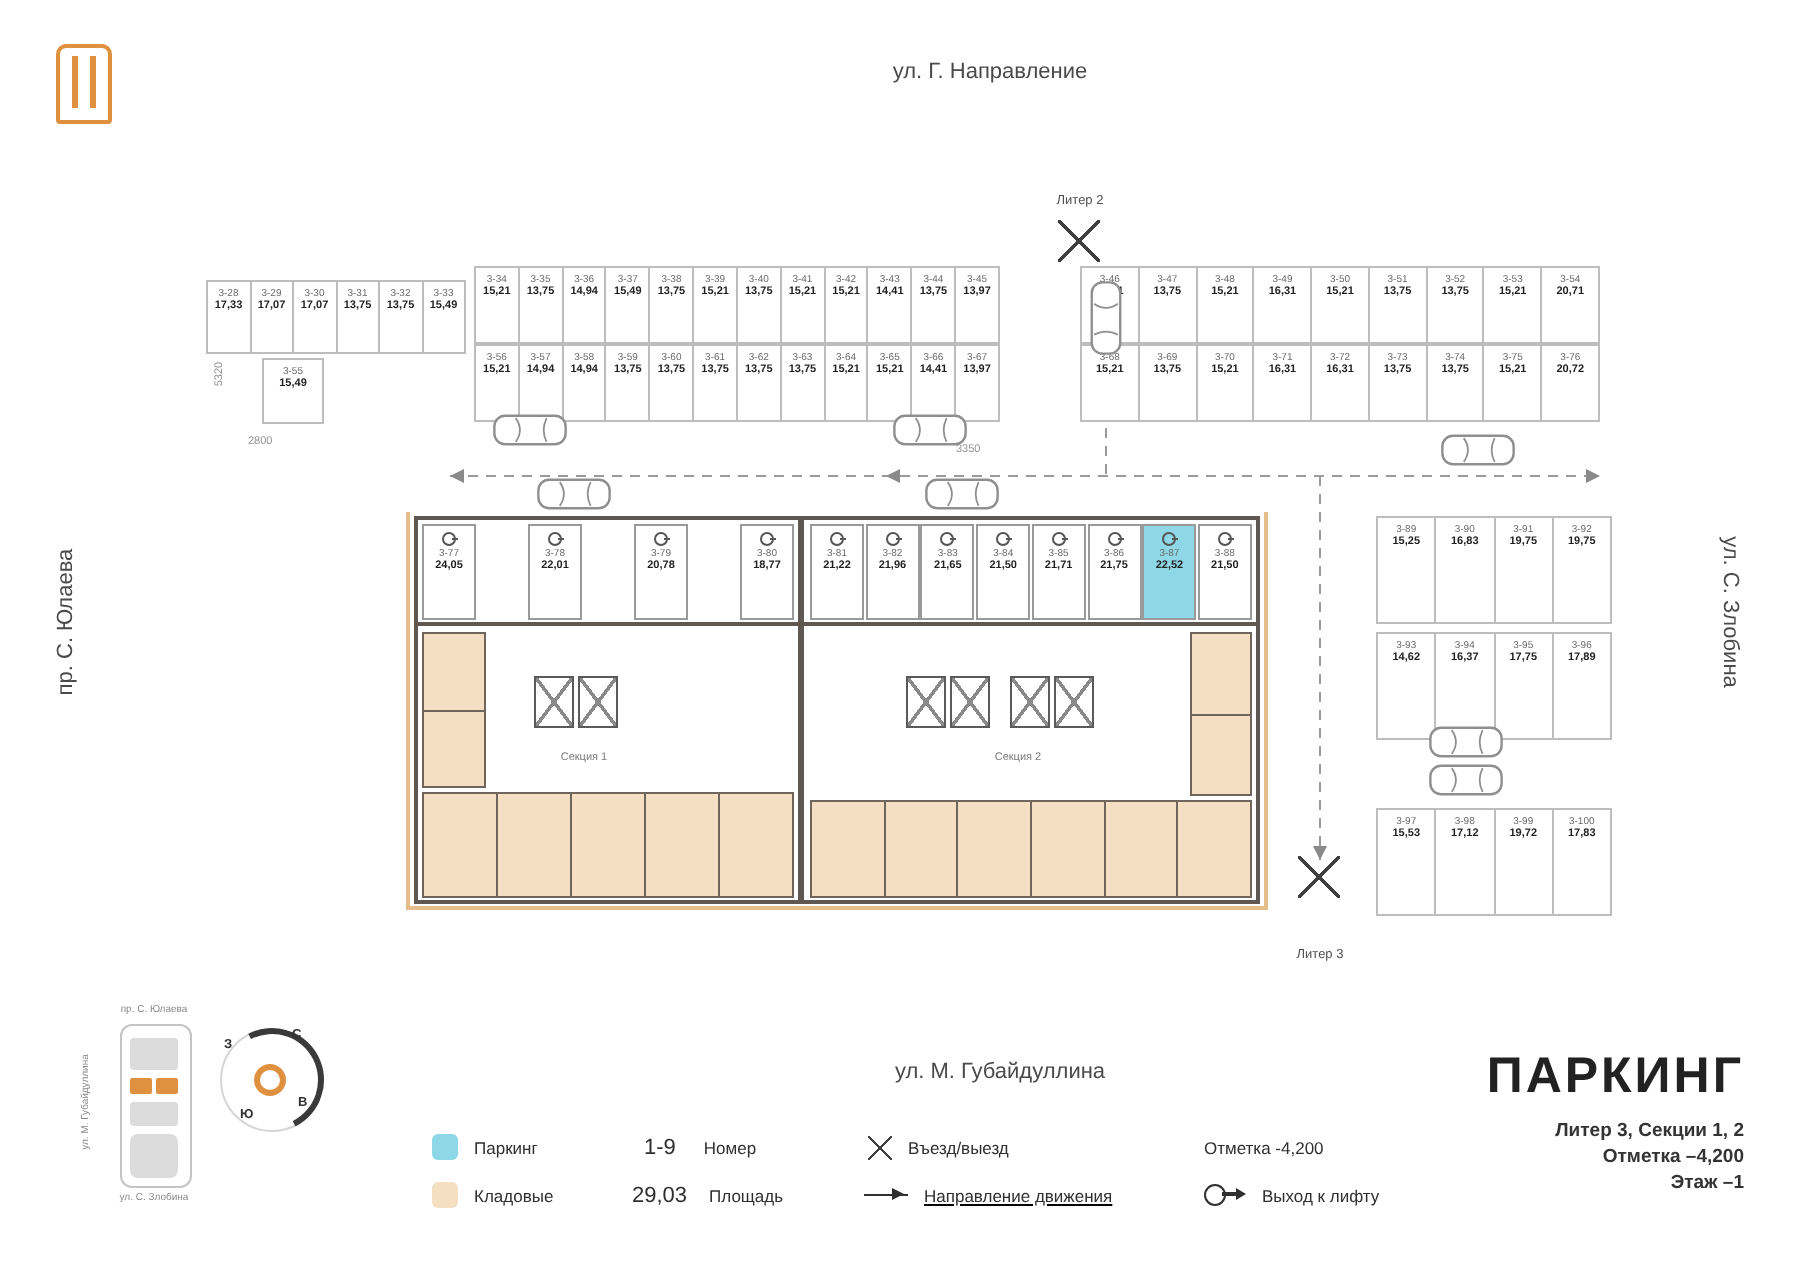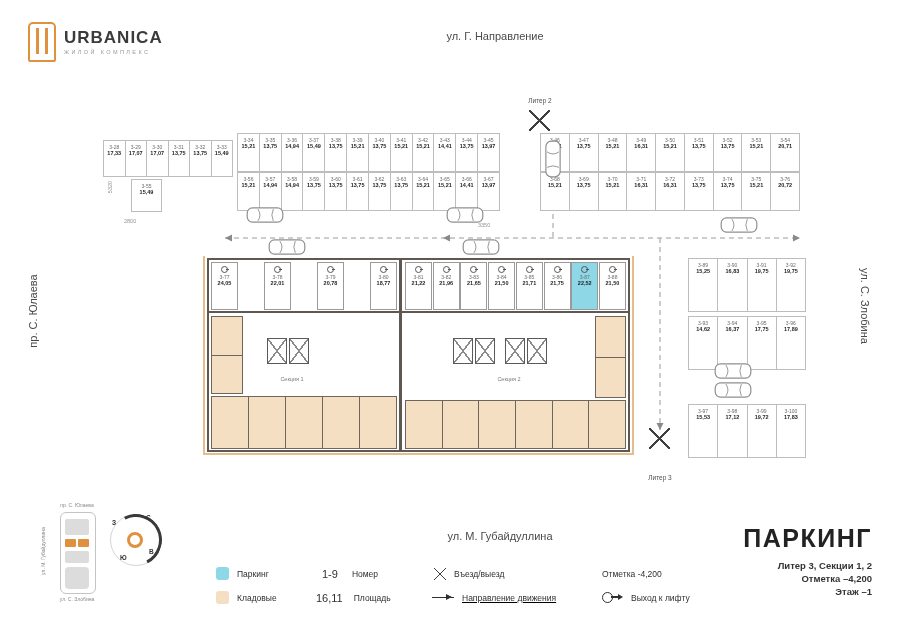--- a/index.html
+++ b/index.html
@@ -89,24 +89,20 @@
   <svg width="0" height="0" style="position:absolute" aria-hidden="true">
     <symbol id="car" viewBox="0 0 64 30">
       <rect x="2" y="3" width="60" height="24" rx="9" ry="9" fill="#ffffff" stroke="#8f8f8f" stroke-width="2"></rect>
       <path d="M20 5 q7 10 0 20" fill="none" stroke="#8f8f8f" stroke-width="1.5"></path>
       <path d="M46 5 q-5 10 0 20" fill="none" stroke="#8f8f8f" stroke-width="1.5"></path>
     </symbol>
   </svg>
 
   <div class="abs logo">
     <div class="logo-icon"></div>
-    <div>
-      <div class="logo-title">URBANICA</div>
-      <div class="logo-sub">ЖИЛОЙ КОМПЛЕКС</div>
-    </div>
   </div>
 
   <div class="abs street" style="left:450px;top:30px;transform:translateX(-50%);left:495px;">ул. Г. Направление</div>
   <div class="abs street" style="left:500px;top:530px;transform:translateX(-50%);">ул. М. Губайдуллина</div>
   <div class="abs street" style="left:-32px;top:305px;width:130px;text-align:center;transform:rotate(-90deg);">пр. С. Юлаева</div>
   <div class="abs street" style="left:800px;top:300px;width:130px;text-align:center;transform:rotate(90deg);">ул. С. Злобина</div>
 
   <svg class="abs" style="left:100px;top:105px;" width="710" height="360">
     <path d="M125 133 H700" fill="none" stroke="#9a9a9a" stroke-width="1" stroke-dasharray="5 4"></path>
     <path d="M453 28 V133" fill="none" stroke="#9a9a9a" stroke-width="1" stroke-dasharray="5 4"></path>
@@ -538,21 +534,21 @@
   <div class="lg-item" style="left:216px;top:590px;">
     <div class="sw" style="background:#f4dfc3;"></div>
     <div class="lg-label">Кладовые</div>
   </div>
 
   <div class="lg-item" style="left:322px;top:566px;gap:14px;">
     <div class="lg-val">1-9</div>
     <div class="lg-label">Номер</div>
   </div>
   <div class="lg-item" style="left:316px;top:590px;gap:11px;">
-    <div class="lg-val">16,11</div>
+    <div class="lg-val">29,03</div>
     <div class="lg-label">Площадь</div>
   </div>
 
   <div class="lg-item" style="left:434px;top:566px;text-align:right;">
     <div class="lg-x xmark"></div>
     <div class="lg-label">Въезд/выезд</div>
   </div>
   <div class="lg-item" style="left:432px;top:590px;text-decoration:underline;">
     <div class="lg-arrow"></div>
     <div class="lg-label">Направление движения</div>

